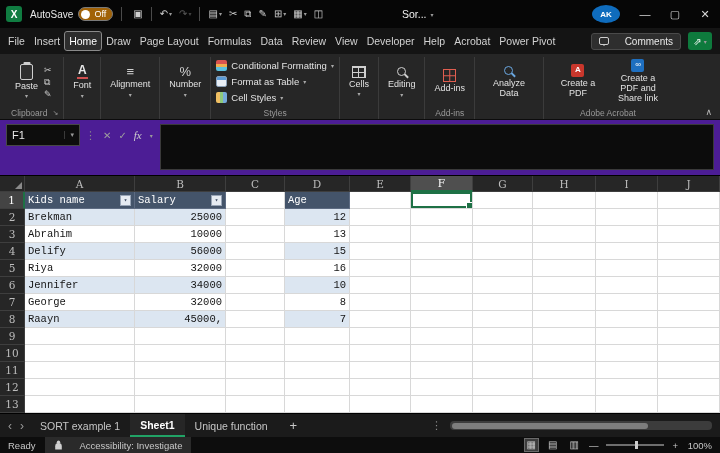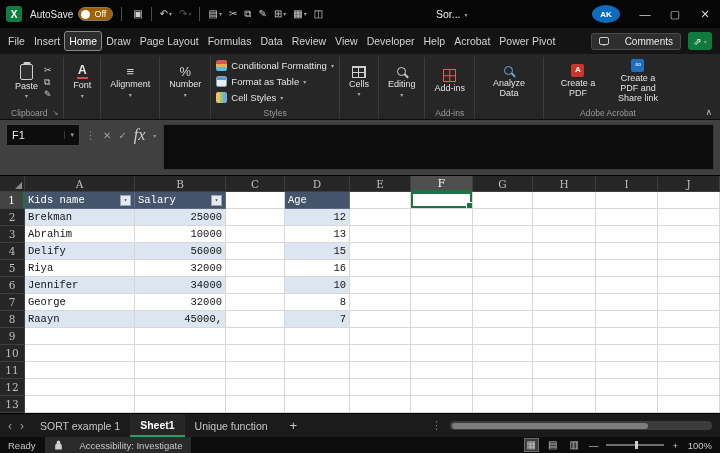--- a/index.html
+++ b/index.html
@@ -12,21 +12,21 @@
 .xlogo{width:16px;height:16px;background:#107C41;border-radius:3px;color:#fff;font-size:10px;font-weight:bold;display:flex;align-items:center;justify-content:center;flex:0 0 auto}
 .autosave{display:flex;align-items:center;gap:5px;font-size:10px;margin-left:4px;white-space:nowrap}
 .as-pill{display:flex;align-items:center;background:#a16207;border:1px solid #7a7a7a;border-radius:8px;height:14px;padding:1px 6px 1px 2px;gap:4px}
 .as-knob{width:9px;height:9px;background:#fff;border-radius:50%}
 .as-state{font-size:9px;color:#fff}
 .qsep{width:1px;height:14px;background:#4a4a4a;margin:0 4px;display:inline-block}
 .qat{display:flex;align-items:center;gap:1px}
 .qicon{display:flex;align-items:center;color:#cfcfcf;font-size:10px;padding:2px 3px;border-radius:2px;line-height:1}
 .qicon.dim{opacity:.4}
 .qc{font-size:6px;margin-left:1px;color:#9a9a9a}
-.doctitle{position:absolute;left:436px;top:0;height:28px;display:flex;align-items:center;font-size:10.5px;color:#f0f0f0;gap:3px}
+.doctitle{position:absolute;left:402px;top:0;height:28px;display:flex;align-items:center;font-size:10.5px;color:#f0f0f0;gap:3px}
 .tb-right{margin-left:auto;display:flex;align-items:center;height:100%}
 .avatar{width:28px;height:18px;border-radius:50%;background:#0F6CBD;color:#fff;font-size:8px;font-weight:bold;display:flex;align-items:center;justify-content:center;margin:0 10px}
 .winbtn{width:30px;height:28px;display:flex;align-items:center;justify-content:center;color:#d8d8d8;font-size:11px}
 
 
 .tabrow{height:26px;background:#141414;display:flex;align-items:center;padding:0 4px;gap:1px}
 .rtab{font-size:10.5px;color:#d2d2d2;padding:3px 4px;border-radius:2px;white-space:nowrap}
 .rtab.active{background:#2d2d2d;outline:1px solid #8a8a8a;color:#fff}
 .comments{margin-left:auto;display:flex;align-items:center;gap:16px;background:#2e2e2e;border:1px solid #4a4a4a;border-radius:3px;color:#e8e8e8;font-size:10px;padding:2px 7px;white-space:nowrap}
 .bubble{width:10px;height:8px;border:1px solid #cfcfcf;border-radius:2px;position:relative;display:inline-block}
@@ -61,26 +61,26 @@
 .icon-addins::before{content:"";position:absolute;left:50%;top:0;bottom:0;width:1.5px;background:#E05E50;transform:translateX(-50%)}
 .icon-addins::after{content:"";position:absolute;top:50%;left:0;right:0;height:1.5px;background:#E05E50;transform:translateY(-50%)}
 .icon-mag{width:9px;height:9px;border:1.5px solid #cfcfcf;border-radius:50%;position:relative;margin:2px}
 .icon-mag::after{content:"";position:absolute;width:5px;height:1.5px;background:#cfcfcf;transform:rotate(45deg);right:-4px;bottom:-1px}
 .icon-mag.blue{border-color:#6aa7e0}.icon-mag.blue::after{background:#6aa7e0}
 .icon-pdf{width:13px;height:13px;border-radius:2px;background:#C9372C;color:#fff;font-size:8px;font-weight:bold;display:flex;align-items:center;justify-content:center}
 .icon-pdfshare{width:13px;height:13px;border-radius:2px;background:#1E6FC0;color:#fff;font-size:8px;display:flex;align-items:center;justify-content:center}
 .ribcollapse{position:absolute;right:8px;bottom:2px;color:#b8b8b8;font-size:9px}
 
 
-.fbar{height:56px;background:#404040;display:flex;align-items:flex-start;padding:4px 6px;gap:5px;border-bottom:1px solid #000}
+.fbar{height:56px;background:#4c1d95;display:flex;align-items:flex-start;padding:4px 6px;gap:5px;border-bottom:1px solid #000}
 .namebox{width:74px;height:22px;background:#0d0d0d;border:1px solid #474747;display:flex;align-items:center;color:#e8e8e8;font-size:11px;padding:0 5px;flex:0 0 auto}
 .nb-caret{margin-left:auto;font-size:7px;color:#9a9a9a;border-left:1px solid #3a3a3a;padding-left:5px}
 .fdots{color:#8a8a8a;font-size:11px;line-height:22px}
 .fbtns{display:flex;align-items:center;height:22px;gap:7px;color:#9e9e9e;font-size:10px;padding:0 2px;flex:0 0 auto}
-.fx{font-family:Liberation Serif, serif;font-style:italic;color:#cfcfcf;font-size:16px}
+.fx{font-family:Liberation Serif, serif;font-style:italic;color:#cfcfcf;font-size:11px}
 .finput{flex:1;height:46px;background:#0c0c0c;border:1px solid #3a3a3a;color:#e8e8e8;font-size:11px;padding:2px 5px}
 
 
 .sheet{height:237px;background:#fff;overflow:hidden}
 .grid{display:grid;grid-template-rows:16px repeat(13,17px)}
 .corner,.chdr,.rhdr{background:#262626;color:#bdbdbd;font-family:"DejaVu Serif",serif;font-size:10.5px;display:flex;align-items:center;justify-content:center;border-right:1px solid #3e3e3e;border-bottom:1px solid #3e3e3e;position:relative}
 .corner::after{content:"";position:absolute;right:2px;bottom:2px;border-left:7px solid transparent;border-bottom:7px solid #8a8a8a}
 .chdr.sel{background:#4f4f4f;color:#fff;border-bottom:2px solid #1E7145}
 .rhdr.sel{background:#444;color:#fff;border-right:2px solid #1E7145}
 .cell{background:#fff;border-right:1px solid #d8d8d8;border-bottom:1px solid #d8d8d8;font-family:"Liberation Mono",monospace;font-size:10.5px;color:#141414;display:flex;align-items:center;padding:0 3px;white-space:nowrap;overflow:hidden}

